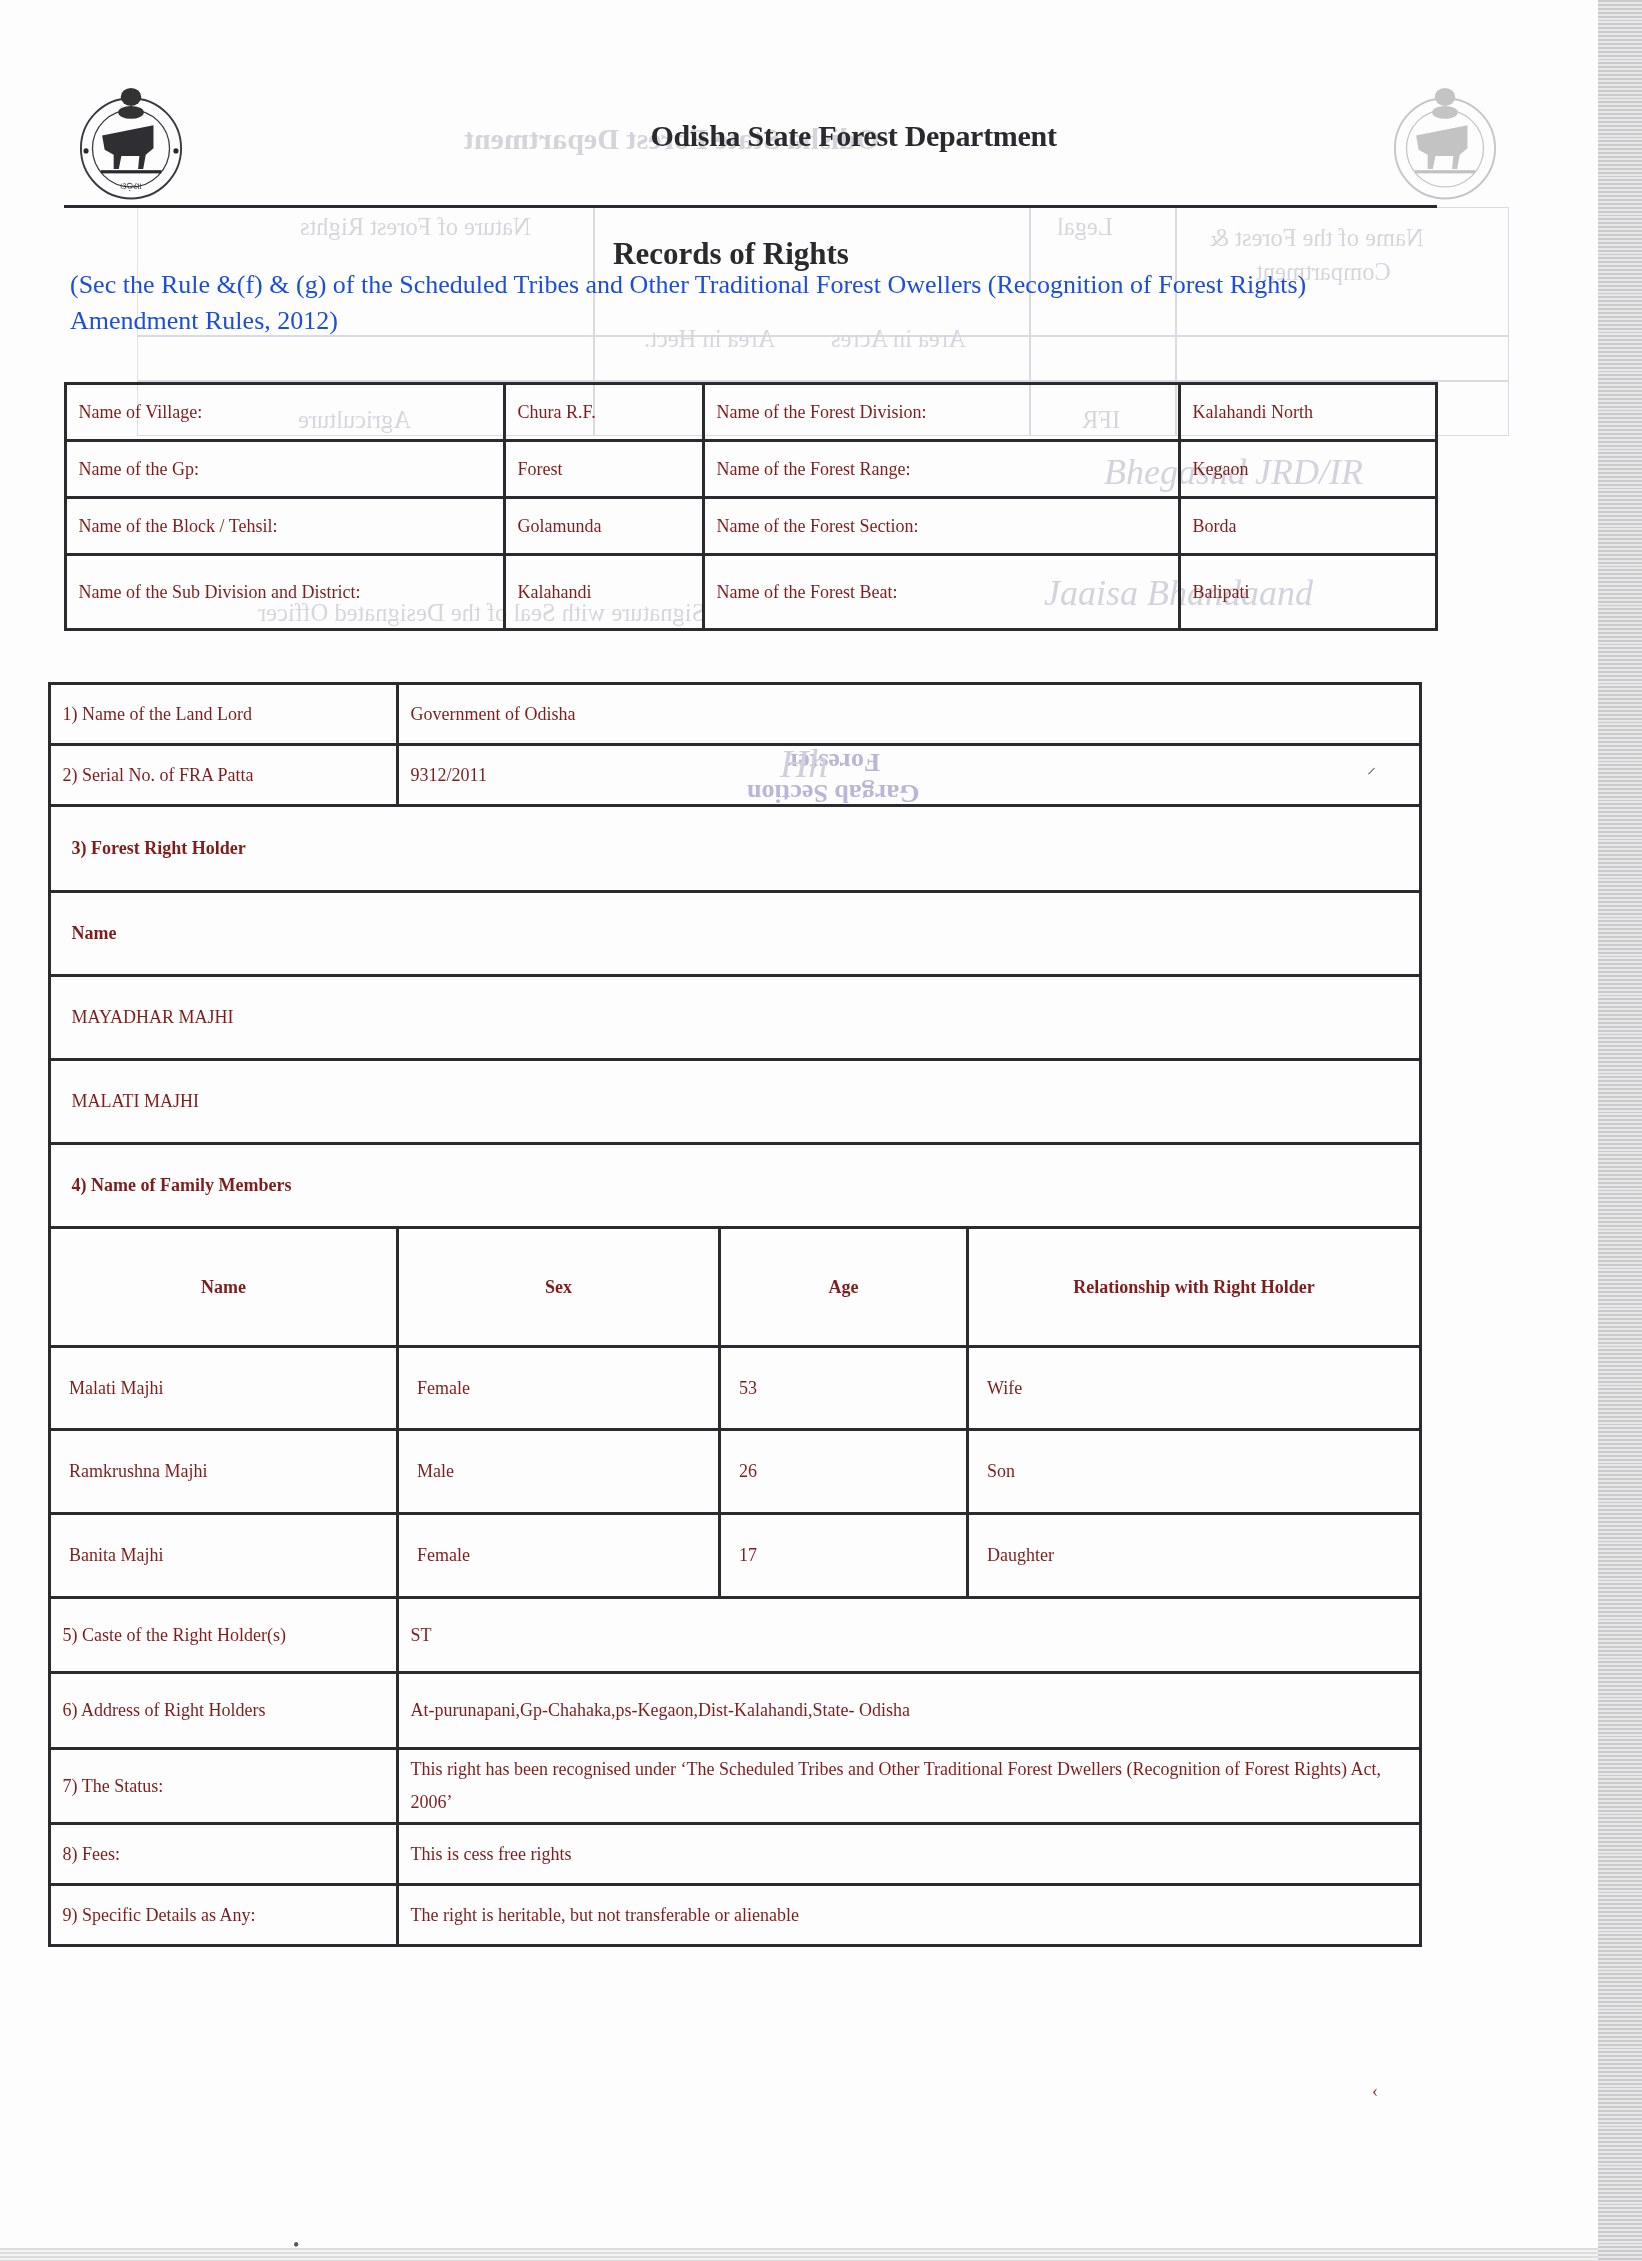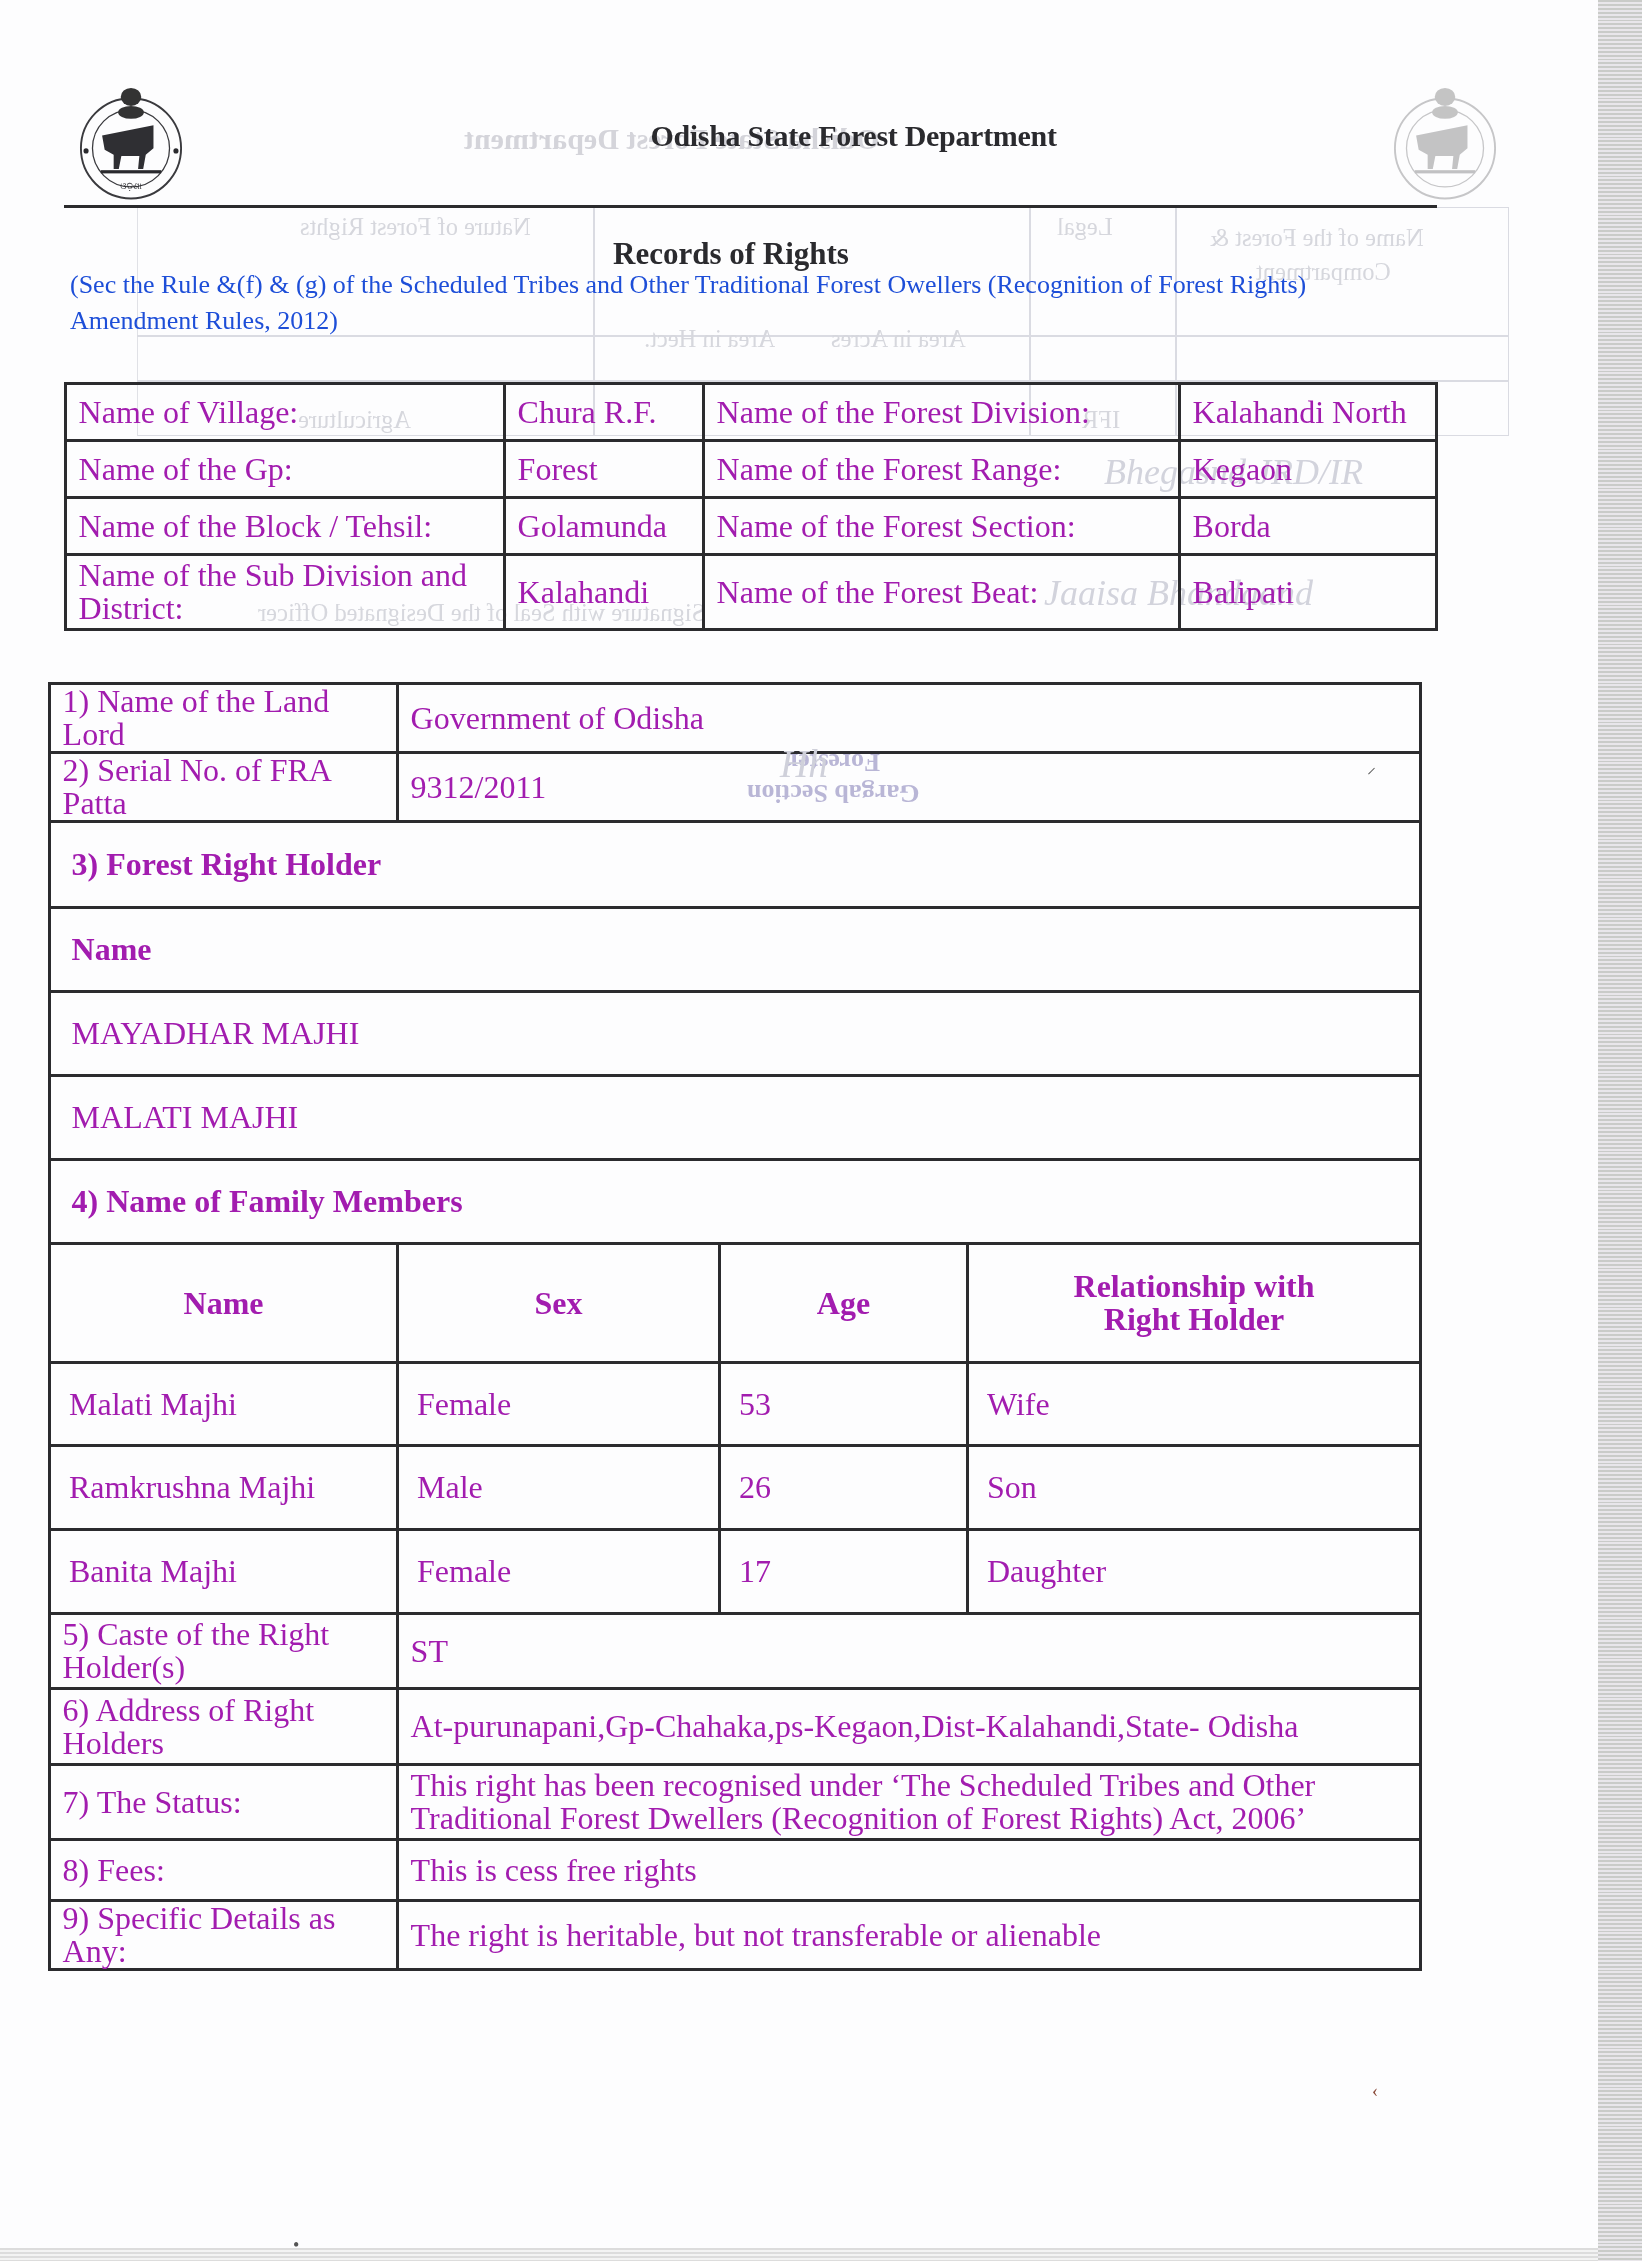--- a/index.html
+++ b/index.html
@@ -41,21 +41,21 @@
   
   .ghost-table {
     position: absolute; left: 137px; top: 207px; width: 1372px; height: 229px;
     border: 1.9px solid #dadbe2; border-left: 1.9px solid #e0e1e6; box-sizing: border-box;
   }
   .ghost-line { position: absolute; background: #dadbe2; }
   .ghost-text { position: absolute; color: #d6d7dd; font-size: 24.5px; transform: scaleX(-1); white-space: nowrap; }
 
   table.grid {
     position: absolute; border-collapse: collapse; table-layout: fixed;
-    font-size: 32px; color: #a21caf;
+    font-size: 18px; color: #7f1d1d;
   }
   table.grid td {
     border: 3.2px solid #2b2b2e; padding: 0 11.6px; vertical-align: middle; line-height: 33px;
     background: transparent;
   }
   #loc-table { left: 64px; top: 382px; width: 1371px; }
   #loc-table td { height: 54px; }
   #loc-table tr.tall td { height: 72px; }
   #main-table { left: 48px; top: 682px; width: 1371px; }
   .section-head { font-weight: bold; padding-left: 20.6px !important; }

